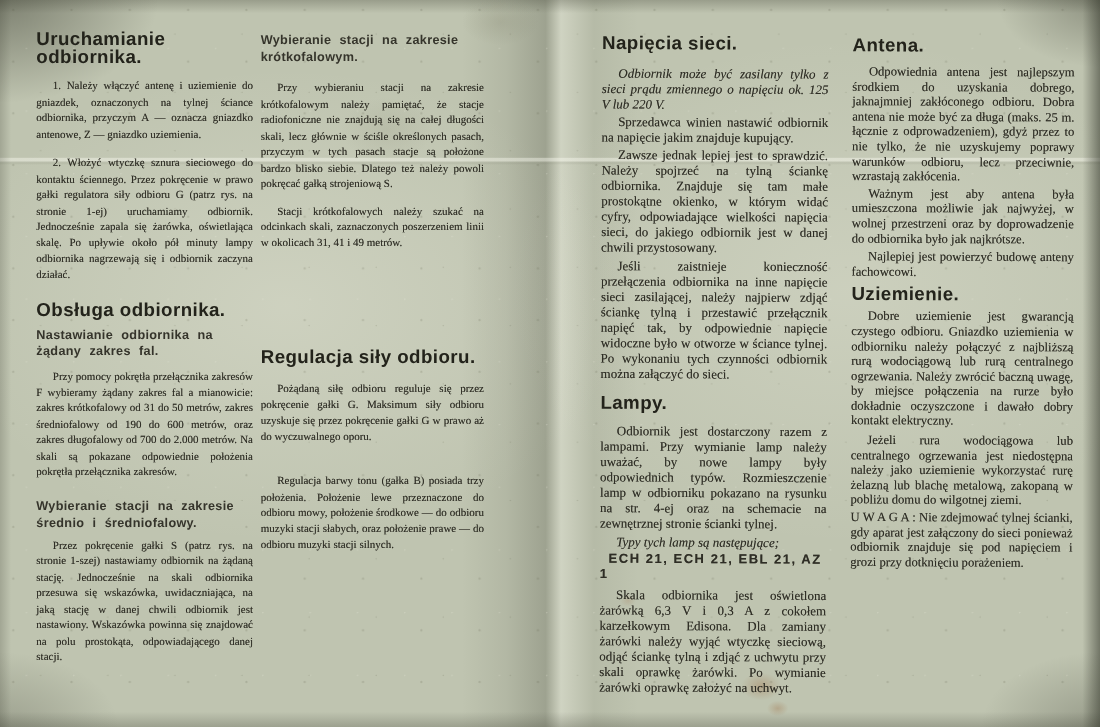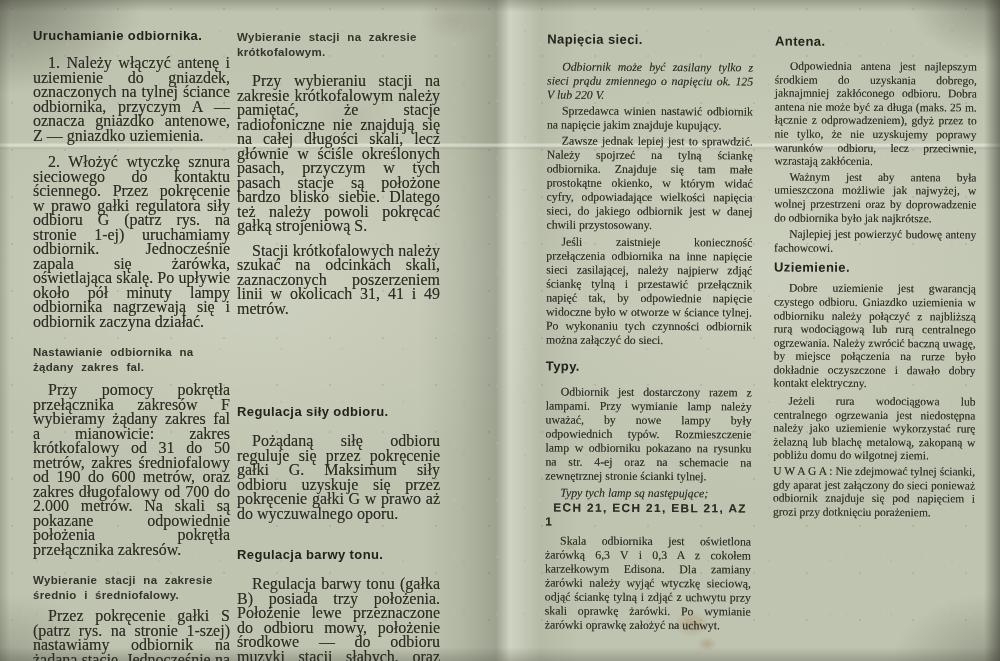--- a/index.html
+++ b/index.html
@@ -41,72 +41,72 @@
       radial-gradient(1px 1px at 24px 44px, rgba(240,240,228,.5), rgba(240,240,228,0) 100%);
     background-size:53px 47px, 61px 53px, 43px 57px;
     opacity:.7;
   }
   .col{position:absolute;}
   #col1{left:33px; top:28px; width:197px;}
   #col2{left:237px;top:30px; width:203px;}
   #col3{left:546px;top:32px; width:206px; transform:rotate(.25deg);}
   #col4{left:774px;top:34px; width:202px; transform:rotate(.25deg);}
   .heading{
-    font-family:"Liberation Sans",sans-serif;font-weight:bold;font-size:13px;line-height:16px;
+    font-family:"Liberation Sans",sans-serif;font-weight:bold;font-size:17px;line-height:16px;
     letter-spacing:.4px;color:#23231b;margin:0 0 12px;
   }
   .subheading{
     font-family:Liberation Sans, sans-serif;font-weight:bold;font-size:11.5px;line-height:15px;
     letter-spacing:.3px;word-spacing:4px;color:#35342b;margin:0 0 10px;
   }
   .paragraph{
-    font-family:"Liberation Serif",serif;font-size:16px;line-height:14.5px;
+    font-family:"Liberation Serif",serif;font-size:10px;line-height:14.5px;
     color:#2e2d25;text-align:justify;text-indent:15px;margin:0 0 4px;
     text-shadow:0 0 .4px rgba(46,45,37,.55);
   }
   #col3 .paragraph{font-size:11.8px;line-height:14px;}
   #col4 .paragraph{font-size:11.5px;line-height:13.6px;}
   .noindent{text-indent:0;}
   .lamp-list{
     font-family:"Liberation Sans",sans-serif;font-weight:bold;font-size:12.5px;line-height:15px;
     letter-spacing:1.4px;text-indent:8px;text-align:left;
   }
 </style>
 </head>
 <body>
 
 <div class="page">
 
   <div class="col" id="col1">
     <div class="heading">Uruchamianie odbiornika.</div>
     <div class="paragraph" style="margin-bottom:12px;">1. Należy włączyć antenę i uziemienie do gniazdek, oznaczonych na tylnej ściance odbiornika, przyczym A — oznacza gniazdko antenowe, Z — gniazdko uziemienia.</div>
     <div class="paragraph" style="margin-bottom:16px;">2. Włożyć wtyczkę sznura sieciowego do kontaktu ściennego. Przez pokręcenie w prawo gałki regulatora siły odbioru G (patrz rys. na stronie 1-ej) uruchamiamy odbiornik. Jednocześnie zapala się żarówka, oświetlająca skalę. Po upływie około pół minuty lampy odbiornika nagrzewają się i odbiornik zaczyna działać.</div>
+    <div class="heading" style="margin-bottom:8px;">Obsługa odbiornika.</div>
     <div class="subheading" style="margin-bottom:8px;">Nastawianie odbiornika na żądany zakres fal.</div>
     <div class="paragraph" style="margin-bottom:16px;">Przy pomocy pokrętła przełącznika zakresów F wybieramy żądany zakres fal a mianowicie: zakres krótkofalowy od 31 do 50 metrów, zakres średniofalowy od 190 do 600 metrów, oraz zakres długofalowy od 700 do 2.000 metrów. Na skali są pokazane odpowiednie położenia pokrętła przełącznika zakresów.</div>
     <div class="subheading" style="margin-bottom:6px;">Wybieranie stacji na zakresie średnio i średniofalowy.</div>
     <div class="paragraph">Przez pokręcenie gałki S (patrz rys. na stronie 1-szej) nastawiamy odbiornik na żądaną stację. Jednocześnie na skali odbiornika przesuwa się wskazówka, uwidaczniająca, na jaką stację w danej chwili odbiornik jest nastawiony. Wskazówka powinna się znajdować na polu prostokąta, odpowiadającego danej stacji.</div>
   </div>
 
   <div class="col" id="col2">
     <div class="subheading" style="margin-bottom:14px;">Wybieranie stacji na zakresie krótkofalowym.</div>
     <div class="paragraph" style="margin-bottom:10px;">Przy wybieraniu stacji na zakresie krótkofalowym należy pamiętać, że stacje radiofoniczne nie znajdują się na całej długości skali, lecz głównie w ściśle określonych pasach, przyczym w tych pasach stacje są położone bardzo blisko siebie. Dlatego też należy powoli pokręcać gałką strojeniową S.</div>
     <div class="paragraph" style="margin-bottom:88px;">Stacji krótkofalowych należy szukać na odcinkach skali, zaznaczonych poszerzeniem linii w okolicach 31, 41 i 49 metrów.</div>
     <div class="heading" style="margin-bottom:14px;">Regulacja siły odbioru.</div>
     <div class="paragraph" style="margin-bottom:26px;">Pożądaną siłę odbioru reguluje się przez pokręcenie gałki G. Maksimum siły odbioru uzyskuje się przez pokręcenie gałki G w prawo aż do wyczuwalnego oporu.</div>
-    <div class="heading" style="margin-bottom:14px;">Regulacja barwy tonu.</div>
     <div class="paragraph">Regulacja barwy tonu (gałka B) posiada trzy położenia. Położenie lewe przeznaczone do odbioru mowy, położenie środkowe — do odbioru muzyki stacji słabych, oraz położenie prawe — do odbioru muzyki stacji silnych.</div>
   </div>
 
   <div class="col" id="col3">
     <div class="heading" style="margin-bottom:12px;">Napięcia sieci.</div>
     <div class="paragraph" style="margin-bottom:2px;font-style:italic;">Odbiornik może być zasilany tylko z sieci prądu zmiennego o napięciu ok. 125 V lub 220 V.</div>
     <div class="paragraph" style="margin-bottom:2px;">Sprzedawca winien nastawić odbiornik na napięcie jakim znajduje kupujący.</div>
     <div class="paragraph" style="margin-bottom:3px;">Zawsze jednak lepiej jest to sprawdzić. Należy spojrzeć na tylną ściankę odbiornika. Znajduje się tam małe prostokątne okienko, w którym widać cyfry, odpowiadające wielkości napięcia sieci, do jakiego odbiornik jest w danej chwili przystosowany.</div>
     <div class="paragraph" style="margin-bottom:12px;">Jeśli zaistnieje konieczność przełączenia odbiornika na inne napięcie sieci zasilającej, należy najpierw zdjąć ściankę tylną i przestawić przełącznik napięć tak, by odpowiednie napięcie widoczne było w otworze w ściance tylnej. Po wykonaniu tych czynności odbiornik można załączyć do sieci.</div>
-    <div class="heading" style="margin-bottom:10px;">Typy.</div>
+    <div class="heading" style="margin-bottom:10px;">Lampy.</div>
     <div class="paragraph" style="margin-bottom:3px;">Odbiornik jest dostarczony razem z lampami. Przy wymianie lamp należy uważać, by nowe lampy były odpowiednich typów. Rozmieszczenie lamp w odbiorniku pokazano na rysunku na str. 4-ej oraz na schemacie na zewnętrznej stronie ścianki tylnej.</div>
     <div class="paragraph" style="margin-bottom:1px;font-style:italic;">Typy tych lamp są następujące;</div>
     <div class="paragraph lamp-list" style="margin-bottom:5px;">ECH 21, ECH 21, EBL 21, AZ 1</div>
     <div class="paragraph">Skala odbiornika jest oświetlona żarówką 6,3 V i 0,3 A z cokołem karzełkowym Edisona. Dla zamiany żarówki należy wyjąć wtyczkę sieciową, odjąć ściankę tylną i zdjąć z uchwytu przy skali oprawkę żarówki. Po wymianie żarówki oprawkę założyć na uchwyt.</div>
   </div>
 
   <div class="col" id="col4">
     <div class="heading" style="margin-bottom:10px;">Antena.</div>
     <div class="paragraph" style="margin-bottom:2px;">Odpowiednia antena jest najlepszym środkiem do uzyskania dobrego, jaknajmniej zakłóconego odbioru. Dobra antena nie może być za długa (maks. 25 m. łącznie z odprowadzeniem), gdyż przez to nie tylko, że nie uzyskujemy poprawy warunków odbioru, lecz przeciwnie, wzrastają zakłócenia.</div>
     <div class="paragraph" style="margin-bottom:3px;">Ważnym jest aby antena była umieszczona możliwie jak najwyżej, w wolnej przestrzeni oraz by doprowadzenie do odbiornika było jak najkrótsze.</div>

